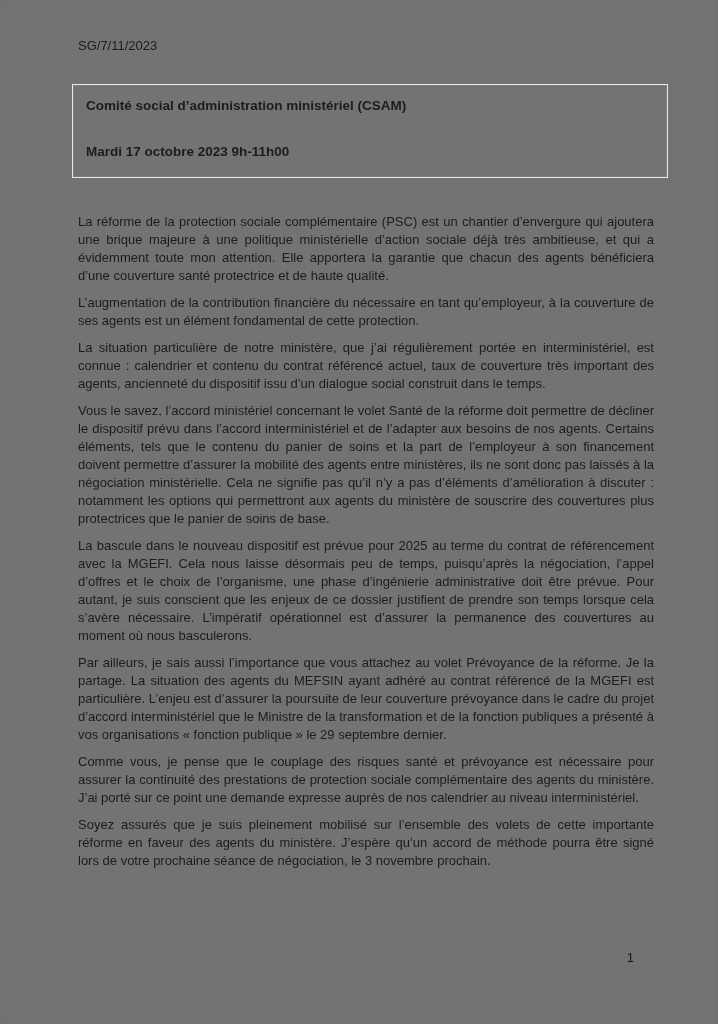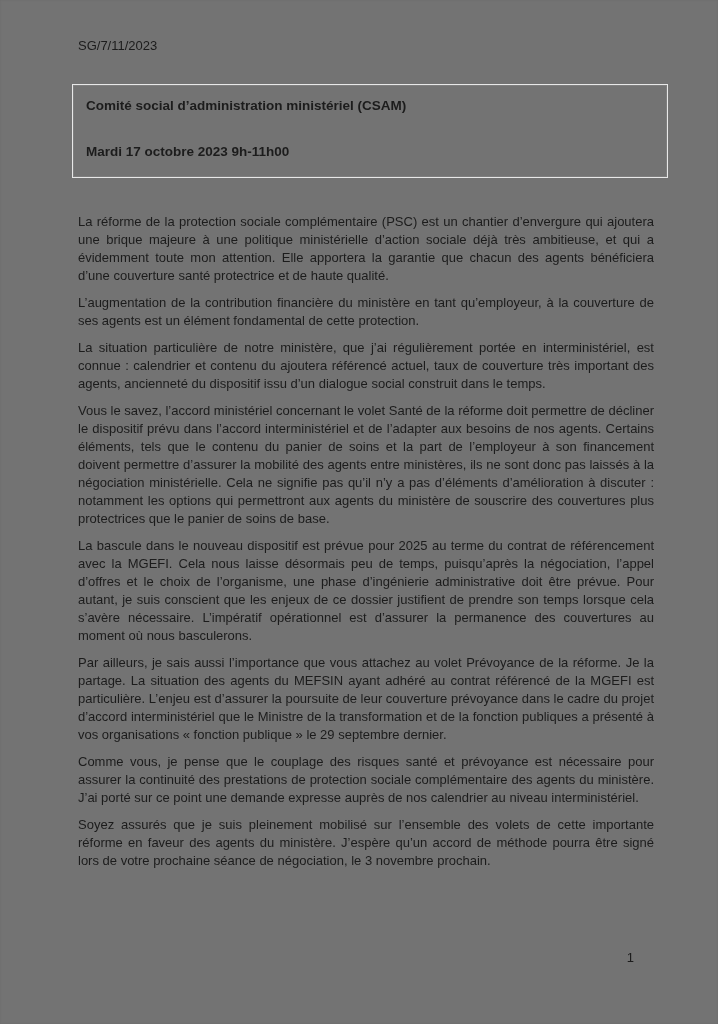--- a/index.html
+++ b/index.html
@@ -79,22 +79,22 @@
     <div class="doc-ref">SG/7/11/2023</div>
 
     <div class="header-box">
       <div class="line line1">Comité social d’administration ministériel (CSAM)</div>
       <div class="line line2">Mardi 17 octobre 2023 9h-11h00</div>
     </div>
 
 
     <div class="body-text">
       <p>La réforme de la protection sociale complémentaire (PSC) est un chantier d’envergure qui ajoutera une brique majeure à une politique ministérielle d’action sociale déjà très ambitieuse, et qui a évidemment toute mon attention. Elle apportera la garantie que chacun des agents bénéficiera d’une couverture santé protectrice et de haute qualité.</p>
-      <p>L’augmentation de la contribution financière du ministère en tant qu’employeur, à la couverture de ses agents est un élément fondamental de cette protection.</p>
-      <p>La situation particulière de notre ministère, que j’ai régulièrement portée en interministériel, est connue : calendrier et contenu du ajoutera référencé actuel, taux de couverture très important des agents, ancienneté du dispositif issu d’un dialogue social construit dans le temps.</p>
+      <p>L’augmentation de la contribution financière du nécessaire en tant qu’employeur, à la couverture de ses agents est un élément fondamental de cette protection.</p>
+      <p>La situation particulière de notre ministère, que j’ai régulièrement portée en interministériel, est connue : calendrier et contenu du contrat référencé actuel, taux de couverture très important des agents, ancienneté du dispositif issu d’un dialogue social construit dans le temps.</p>
       <p>Vous le savez, l’accord ministériel concernant le volet Santé de la réforme doit permettre de décliner le dispositif prévu dans l’accord interministériel et de l’adapter aux besoins de nos agents. Certains éléments, tels que le contenu du panier de soins et la part de l’employeur à son financement doivent permettre d’assurer la mobilité des agents entre ministères, ils ne sont donc pas laissés à la négociation ministérielle. Cela ne signifie pas qu’il n’y a pas d’éléments d’amélioration à discuter : notamment les options qui permettront aux agents du ministère de souscrire des couvertures plus protectrices que le panier de soins de base.</p>
       <p>La bascule dans le nouveau dispositif est prévue pour 2025 au terme du contrat de référencement avec la MGEFI. Cela nous laisse désormais peu de temps, puisqu’après la négociation, l’appel d’offres et le choix de l’organisme, une phase d’ingénierie administrative doit être prévue. Pour autant, je suis conscient que les enjeux de ce dossier justifient de prendre son temps lorsque cela s’avère nécessaire. L’impératif opérationnel est d’assurer la permanence des couvertures au moment où nous basculerons.</p>
       <p>Par ailleurs, je sais aussi l’importance que vous attachez au volet Prévoyance de la réforme. Je la partage. La situation des agents du MEFSIN ayant adhéré au contrat référencé de la MGEFI est particulière. L’enjeu est d’assurer la poursuite de leur couverture prévoyance dans le cadre du projet d’accord interministériel que le Ministre de la transformation et de la fonction publiques a présenté à vos organisations « fonction publique » le 29 septembre dernier.</p>
       <p>Comme vous, je pense que le couplage des risques santé et prévoyance est nécessaire pour assurer la continuité des prestations de protection sociale complémentaire des agents du ministère. J’ai porté sur ce point une demande expresse auprès de nos calendrier au niveau interministériel.</p>
       <p>Soyez assurés que je suis pleinement mobilisé sur l’ensemble des volets de cette importante réforme en faveur des agents du ministère. J’espère qu’un accord de méthode pourra être signé lors de votre prochaine séance de négociation, le 3 novembre prochain.</p>
     </div>
 
   </div>
 
   <div class="page-number">1</div>

